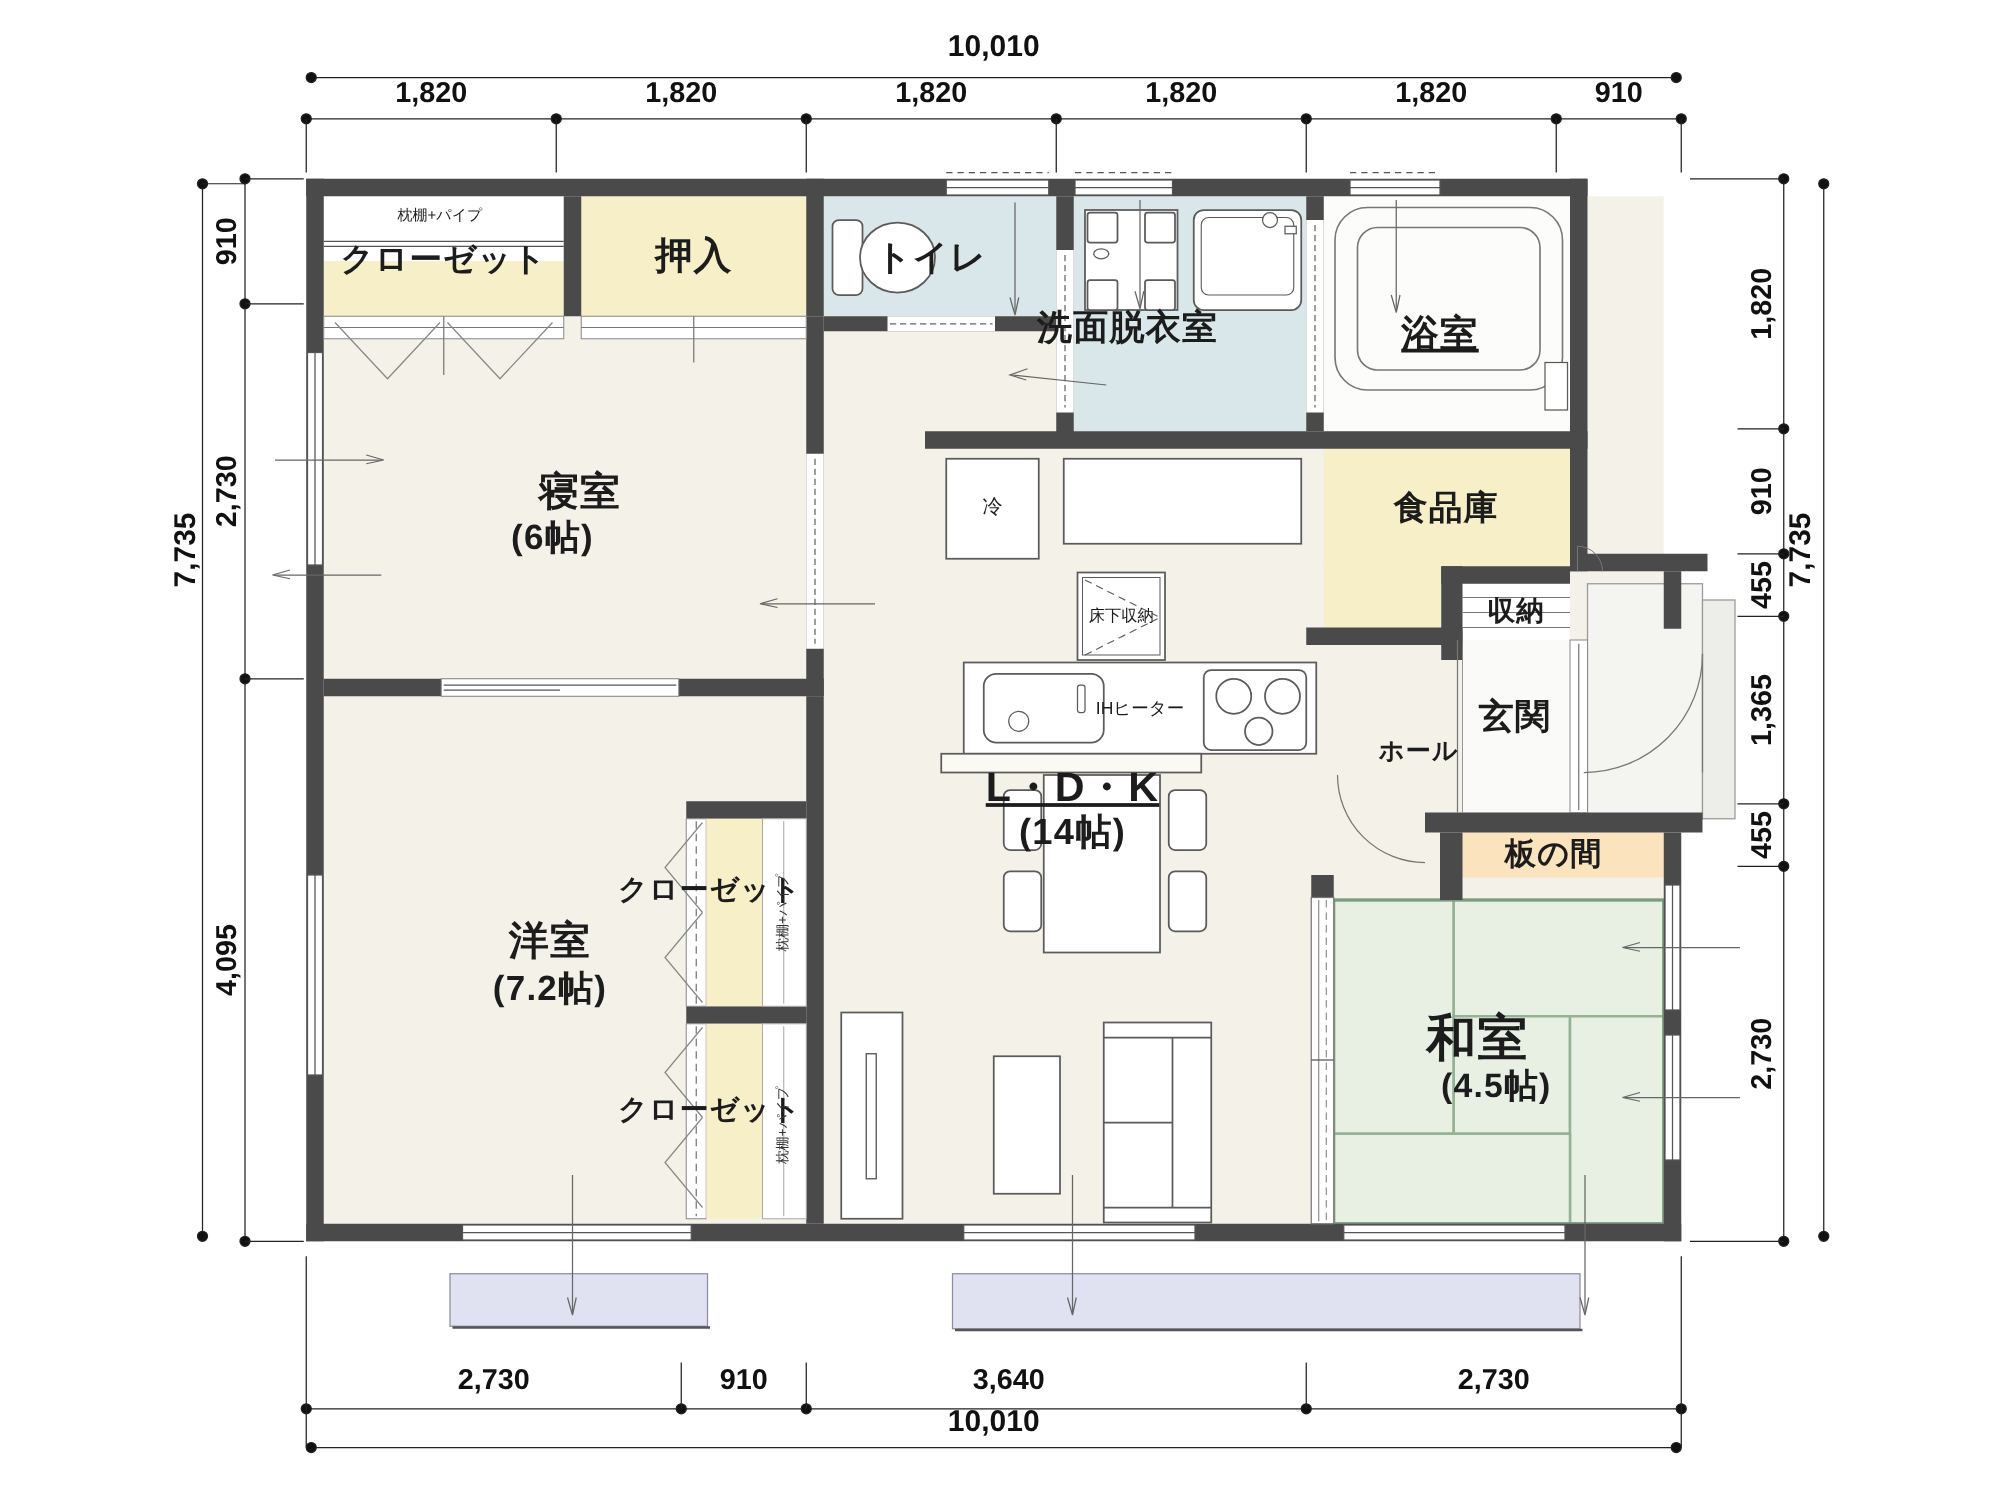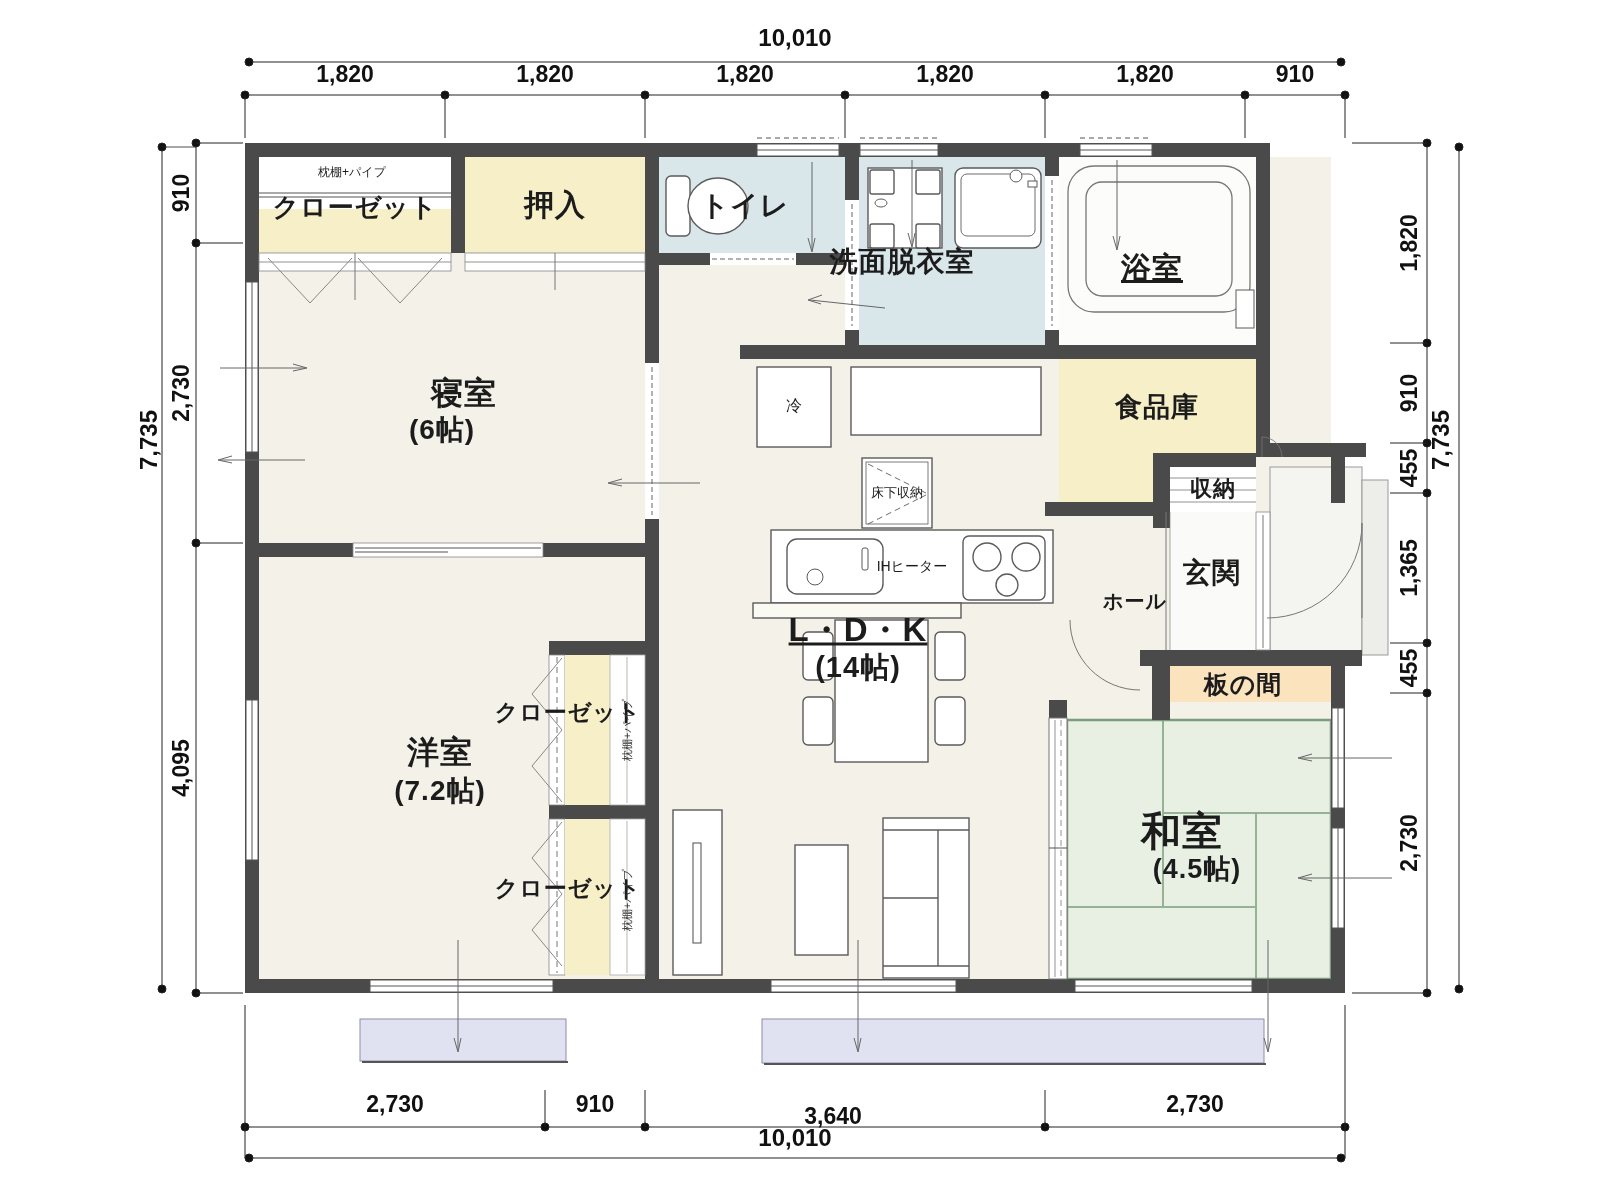--- a/index.html
+++ b/index.html
@@ -374,21 +374,21 @@
   <div class="lbl dim" style="left:795px;top:38px;font-size:24px;">10,010</div>
   <div class="lbl dim" style="left:345px;top:74px;font-size:23px;">1,820</div>
   <div class="lbl dim" style="left:545px;top:74px;font-size:23px;">1,820</div>
   <div class="lbl dim" style="left:745px;top:74px;font-size:23px;">1,820</div>
   <div class="lbl dim" style="left:945px;top:74px;font-size:23px;">1,820</div>
   <div class="lbl dim" style="left:1145px;top:74px;font-size:23px;">1,820</div>
   <div class="lbl dim" style="left:1295px;top:74px;font-size:23px;">910</div>
 
   <div class="lbl dim" style="left:395px;top:1104px;font-size:23px;">2,730</div>
   <div class="lbl dim" style="left:595px;top:1104px;font-size:23px;">910</div>
-  <div class="lbl dim" style="left:833px;top:1104px;font-size:23px;margin-top:12px;">3,640</div>
+  <div class="lbl dim" style="left:807px;top:1104px;font-size:23px;">3,640</div>
   <div class="lbl dim" style="left:1195px;top:1104px;font-size:23px;">2,730</div>
   <div class="lbl dim" style="left:795px;top:1138px;font-size:24px;">10,010</div>
 
   <div class="lbl dim vert" style="left:149px;top:440px;font-size:24px;">7,735</div>
   <div class="lbl dim vert" style="left:181px;top:193px;font-size:23px;">910</div>
   <div class="lbl dim vert" style="left:181px;top:393px;font-size:23px;">2,730</div>
   <div class="lbl dim vert" style="left:181px;top:768px;font-size:23px;">4,095</div>
 
   <div class="lbl dim vert" style="left:1409px;top:243px;font-size:23px;">1,820</div>
   <div class="lbl dim vert" style="left:1409px;top:393px;font-size:23px;">910</div>

